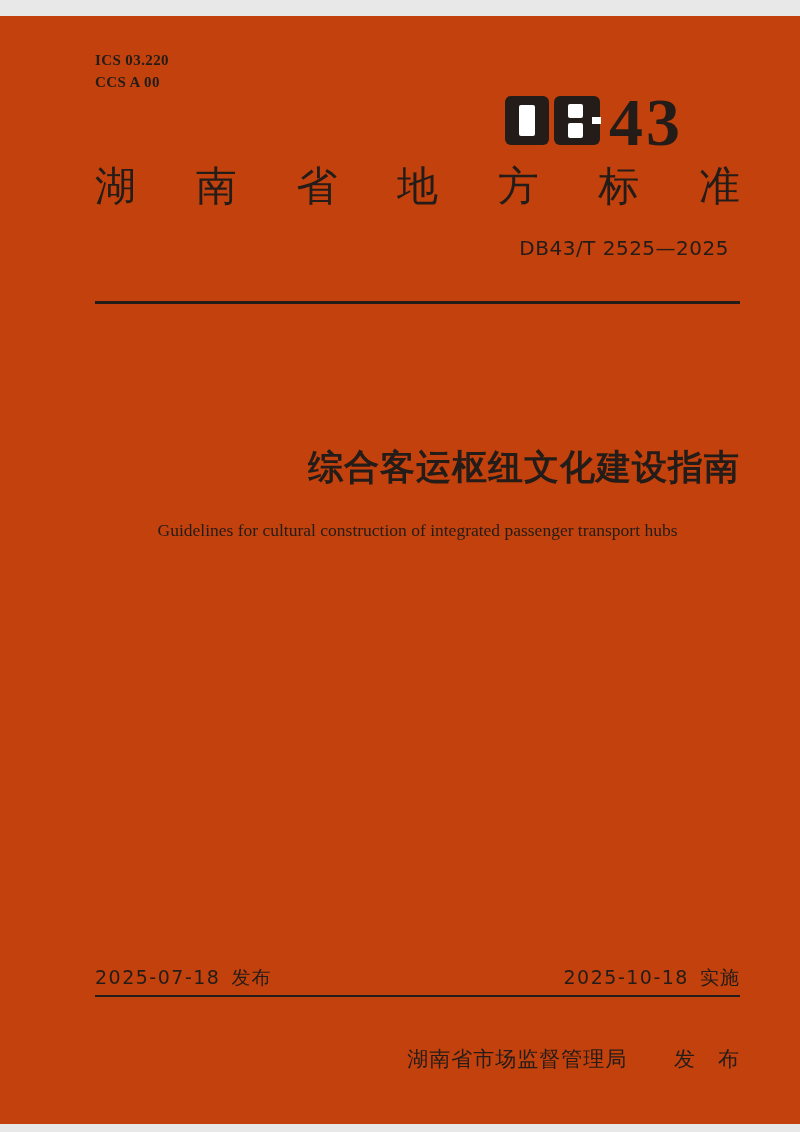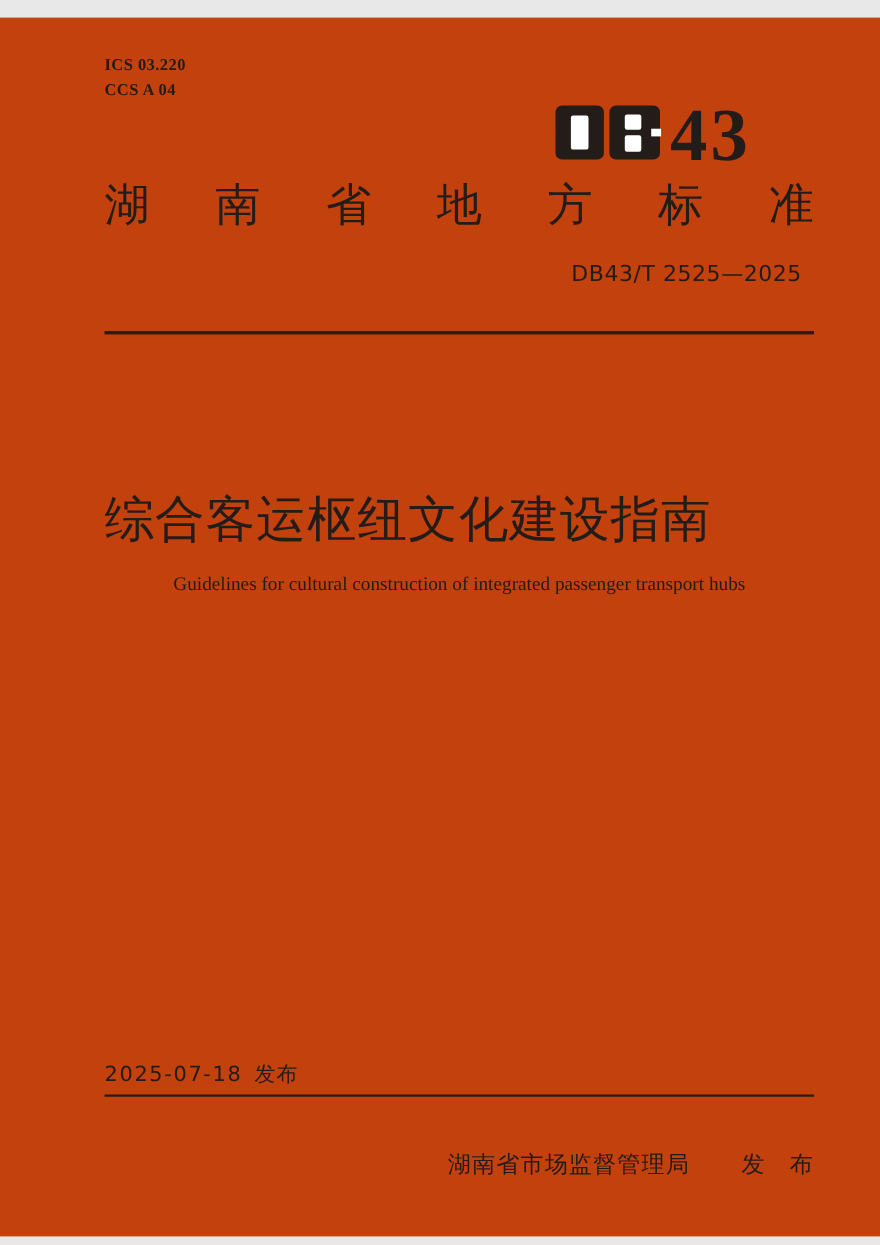--- a/index.html
+++ b/index.html
@@ -48,21 +48,21 @@
     font-family:"DejaVu Sans", sans-serif;
     font-size:20px; letter-spacing:0.5px;
   }
 
   .rule { position:absolute; left:95px; width:645px; background:#241c18; }
   .rule-top    { top:285px; height:3px; }
   .rule-bottom { top:979px; height:2px; }
 
   .title-cn {
     position:absolute; left:95px; top:433px; width:645px;
-    text-align:left; font-size:45px; font-weight:400;
+    text-align:right; font-size:35px; font-weight:700;
     letter-spacing:1px; line-height:1;
   }
   .title-en {
     position:absolute; left:95px; top:504px; width:645px;
     text-align:center;
     font-family:"Liberation Serif", serif; font-weight:400;
     font-size:17.5px; line-height:1.2;
   }
 
   .dates-row {
@@ -79,21 +79,21 @@
   }
   .pub-label { margin-left:40px; }
 </style>
 </head>
 <body>
 
 <div class="page">
 
   <div class="ics-block">
     <div>ICS 03.220</div>
-    <div>CCS A 04</div>
+    <div>CCS A 00</div>
   </div>
 
   <div class="logo">
     <div class="logo-block logo-d">
         <span class="ctr"></span>
       </div>
     <div class="logo-block logo-b">
         <span class="c1"></span>
         <span class="c2"></span>
         <span class="notch"></span>
@@ -116,20 +116,24 @@
   <div class="rule rule-top"></div>
 
   <div class="title-cn">综合客运枢纽文化建设指南</div>
   <div class="title-en">Guidelines for cultural construction of integrated passenger transport hubs</div>
 
   <div class="dates-row">
     <div>
       <span class="date-num">2025-07-18</span>
       <span class="date-cn">发布</span>
     </div>
+    <div>
+      <span class="date-num">2025-10-18</span>
+      <span class="date-cn">实施</span>
+    </div>
   </div>
 
   <div class="rule rule-bottom"></div>
 
   <div class="publisher-row">
     <span>湖南省市场监督管理局</span>
     <span class="pub-label">发　布</span>
   </div>
 
 </div>

